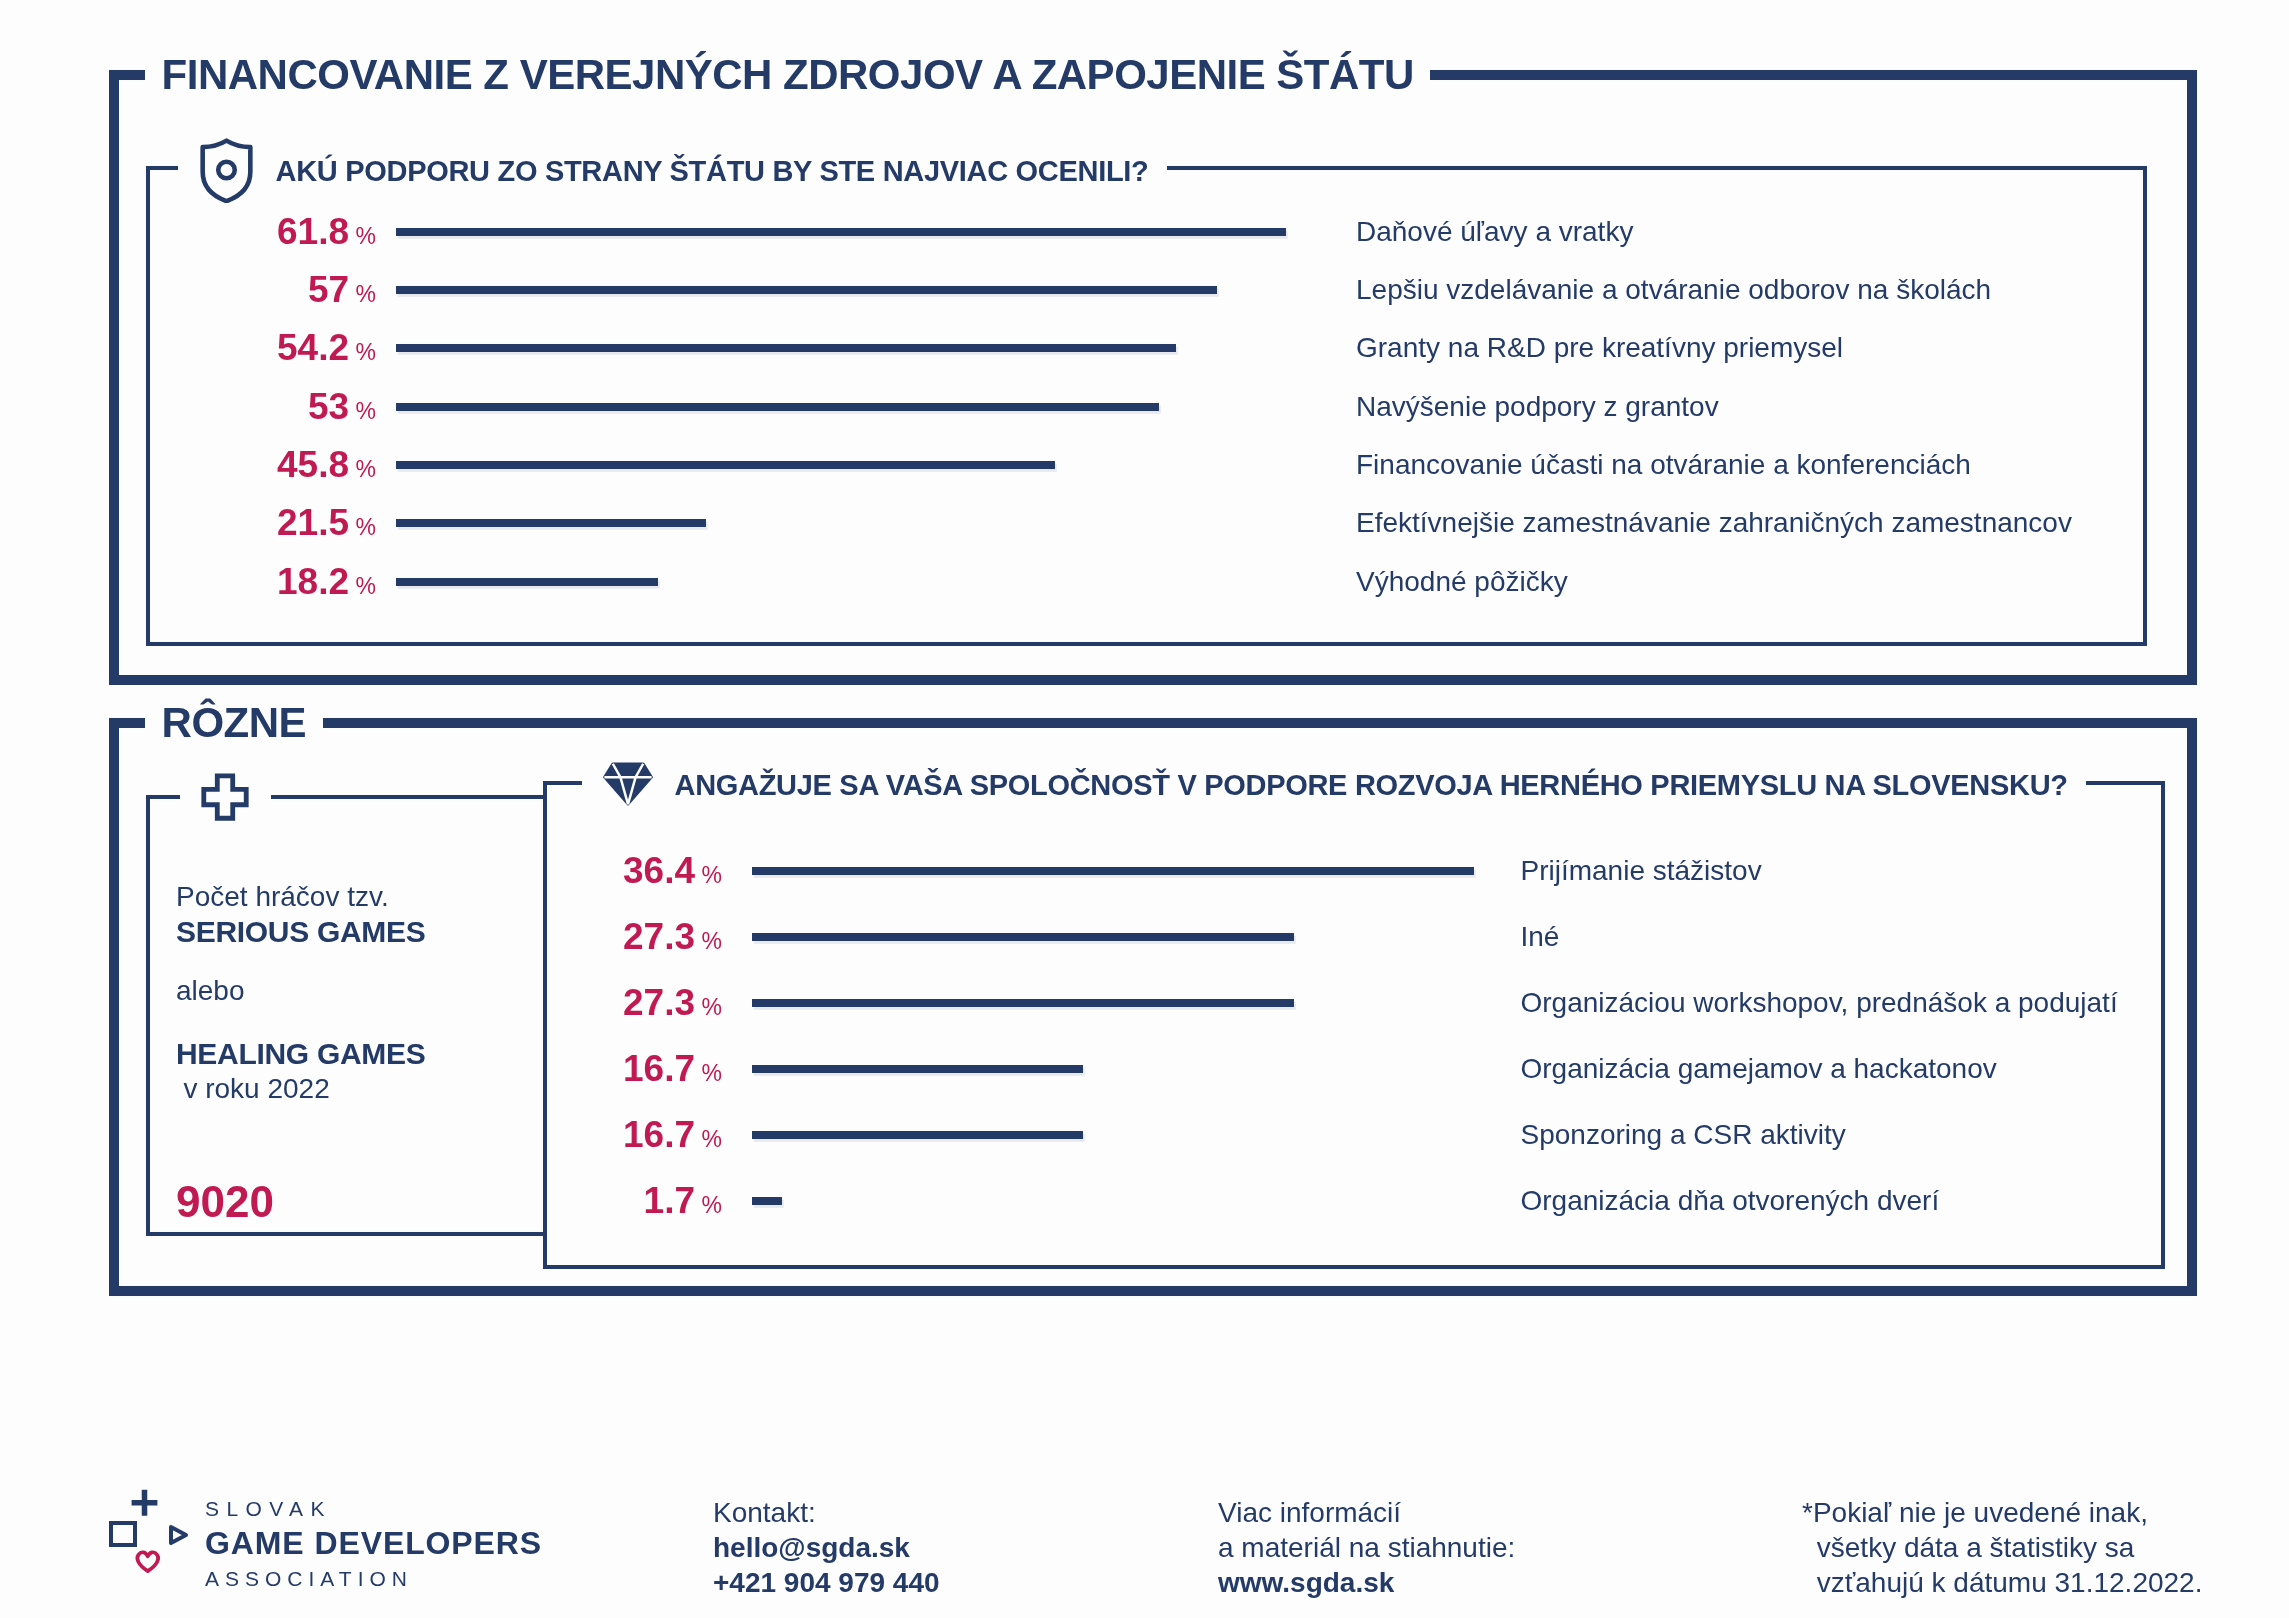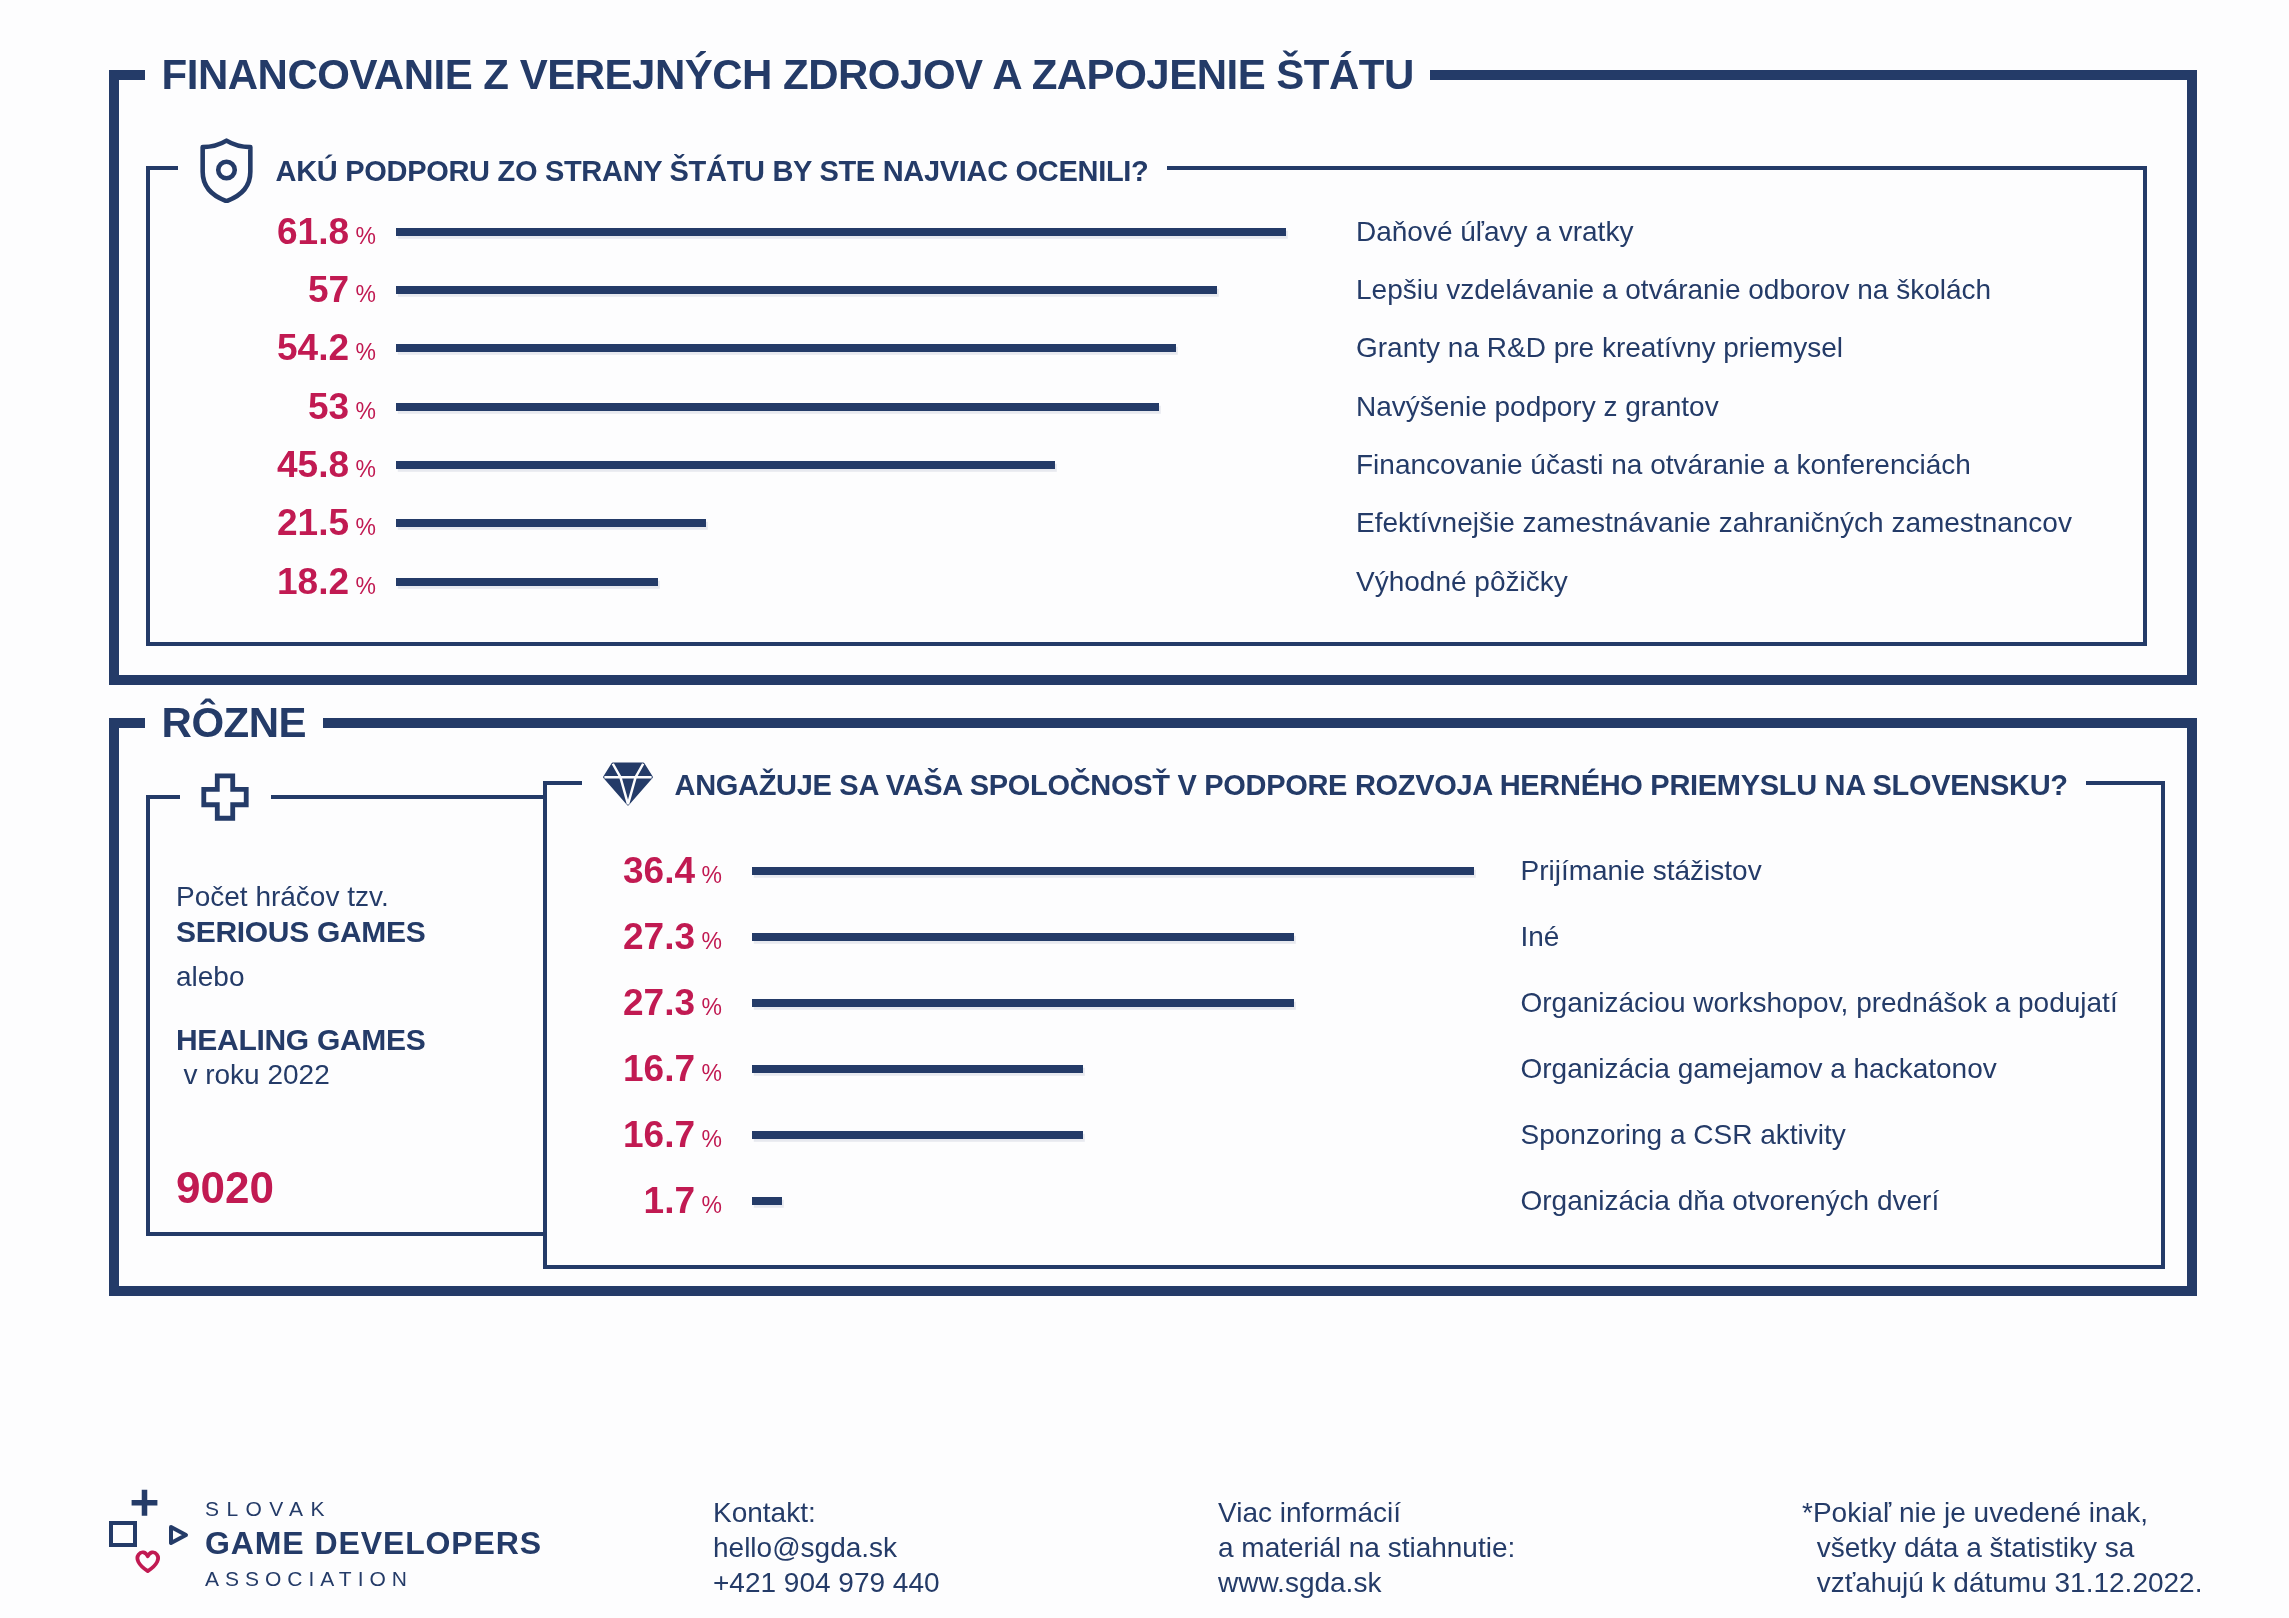--- a/index.html
+++ b/index.html
@@ -55,28 +55,28 @@
   .bar{
     height:100%;border:4.6px solid var(--navy);background:#ffffff;
     box-shadow:1.8px 2.8px 0 rgba(36,59,104,0.10);
   }
   .lbl{flex:1 1 auto;font-size:28px;color:var(--navy);white-space:nowrap;}
 
   
   .stat-content{padding:81px 0 0 26px;color:var(--navy);}
   .stat-line{font-size:28px;line-height:33px;}
   .stat-strong{font-size:30px;line-height:37px;font-weight:700;letter-spacing:-0.3px;}
-  .stat-gap-s{margin-top:10px;}
+  .stat-gap-s{margin-top:24px;}
   .stat-gap-m{margin-top:28px;}
   .stat-indent{padding-left:7.4px;}
   .stat-value{margin-top:72px;font-size:44px;font-weight:700;color:var(--crimson);}
 
   
   .footer-block{position:absolute;font-size:28px;line-height:35px;color:var(--navy);white-space:nowrap;}
-  .bold{font-weight:400;}
+  .bold{font-weight:700;}
   #logo-symbols{left:109px;top:1488px;width:102px;height:96px;}
   #logo-symbols .glyph{position:absolute;}
   #logo-square{left:0;top:33px;width:28px;height:26px;border:4.6px solid var(--navy);}
   #logo-text{left:205px;top:1491px;}
   #logo-text .l1{font-size:21px;letter-spacing:7.4px;}
   #logo-text .l2{font-size:32px;font-weight:700;letter-spacing:0.9px;}
   #logo-text .l3{font-size:21px;letter-spacing:6px;}
   #note .cont{padding-left:14.8px;}
 </style>
 </head>

